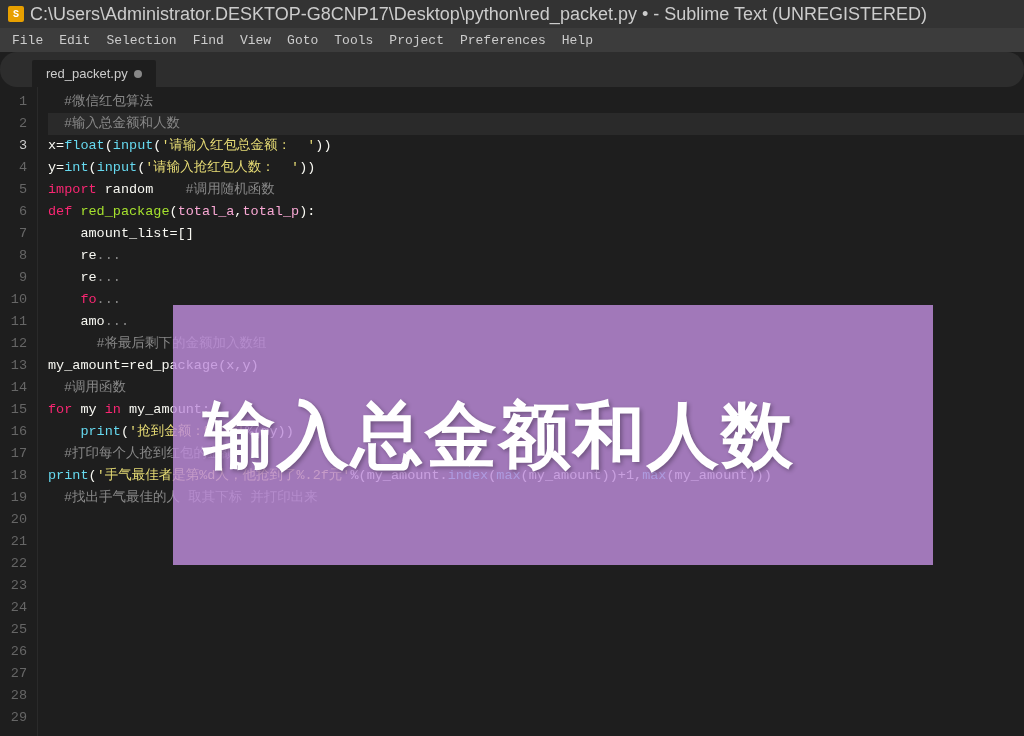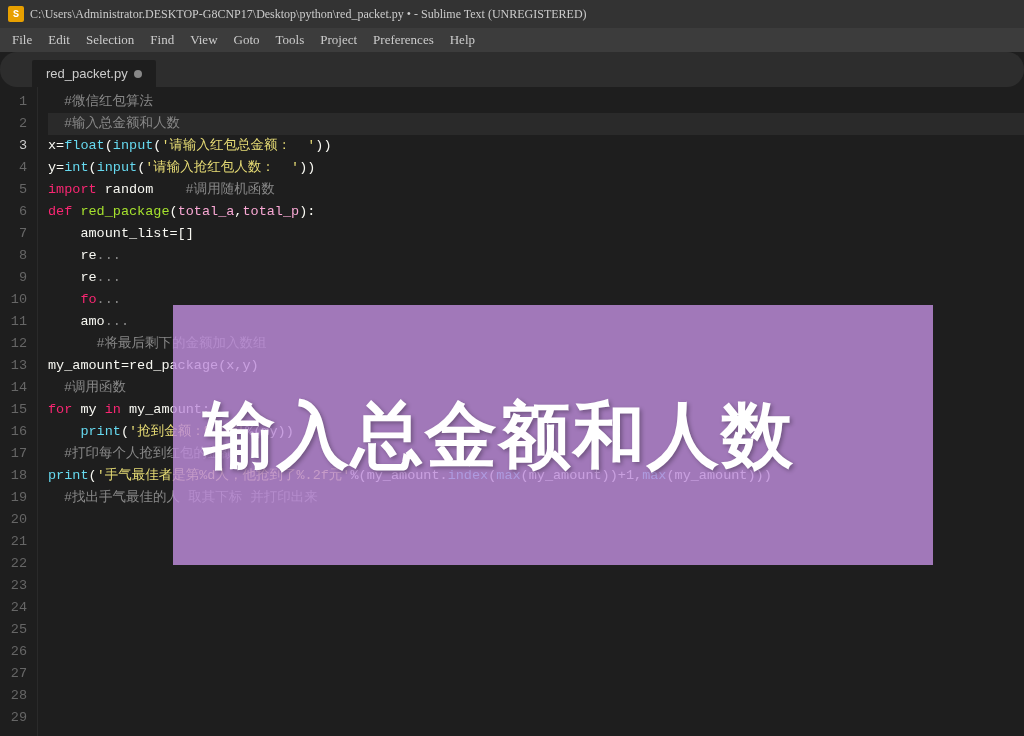--- a/index.html
+++ b/index.html
@@ -24,36 +24,36 @@
       width: 16px;
       height: 16px;
       margin-right: 6px;
       background: #e8a000;
       border-radius: 2px;
       display: flex; align-items: center; justify-content: center;
       font-size: 10px; color: #fff; font-weight: bold;
     }
     #title-bar-text {
       color: #ccc;
-      font-size: 12px;
-      font-family: Liberation Serif, serif;
+      font-size: 18px;
+      font-family: Liberation Sans, sans-serif;
     }
 
     
     #menu-bar {
       background: #3c3c3c;
       height: 24px;
       display: flex;
       align-items: center;
       padding: 0 4px;
     }
     .menu-item {
       color: #ccc;
       font-size: 13px;
-      font-family: Liberation Serif, serif;
+      font-family: Liberation Mono, monospace;
       padding: 2px 8px;
       cursor: pointer;
       border-radius: 2px;
     }
 
     
     #tab-bar {
       background: #2d2d2d;
       height: 35px;
       display: flex;

